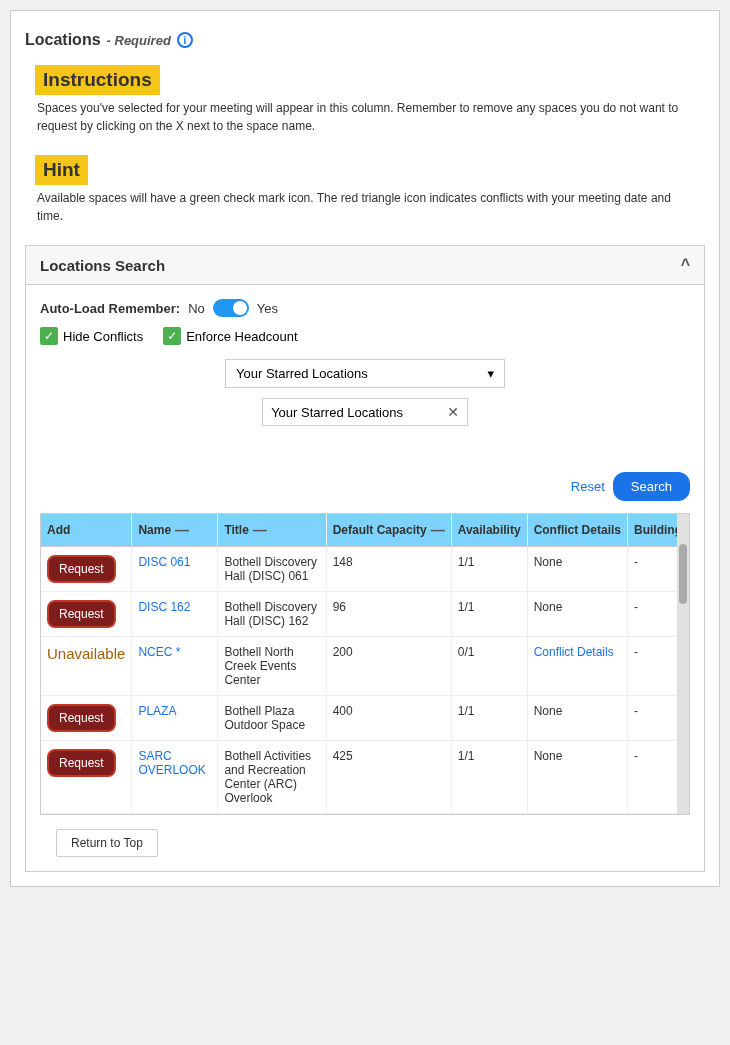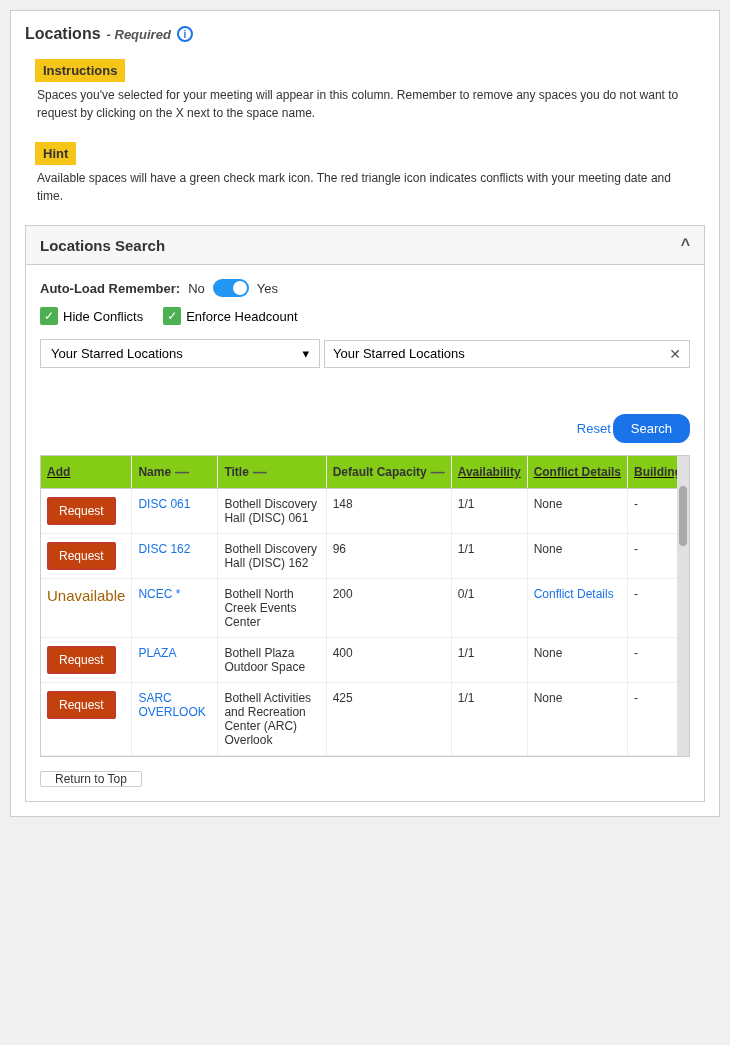--- a/index.html
+++ b/index.html
@@ -16,41 +16,42 @@
       padding: 14px;
     }
     .page-title {
       font-size: 16px;
       font-weight: bold;
       color: #333;
       margin-bottom: 10px;
       display: flex;
       align-items: center;
       gap: 6px;
+      margin-top: 6px;
     }
     .required-label {
       color: #555;
       font-weight: bold;
       font-style: italic;
       font-size: 13px;
     }
     .info-icon {
       width: 16px; height: 16px;
       border: 2px solid #1a73e8;
       border-radius: 50%;
       display: inline-flex; align-items: center; justify-content: center;
       color: #1a73e8; font-size: 10px; font-weight: bold; cursor: pointer;
     }
     .alert-box {
       padding: 6px 10px;
       margin-bottom: 8px;
     }
     .alert-label {
       font-weight: bold;
-      font-size: 13px;
+      font-size: 19px;
       padding: 4px 8px;
       margin-bottom: 4px;
       display: inline-block;
     }
     .alert-instructions .alert-label {
       background: #f5c518;
       color: #333;
     }
     .alert-hint .alert-label {
       background: #f5c518;
@@ -120,23 +121,24 @@
     }
     .checkbox-icon {
       width: 18px; height: 18px;
       background: #4CAF50;
       border-radius: 2px;
       display: flex; align-items: center; justify-content: center;
       color: white; font-size: 12px;
     }
     .dropdowns-row {
       display: flex;
-      gap: 4px;
+      gap: 10px;
       margin-bottom: 14px;
       align-items: center;
+      flex-direction: column;
     }
     .dropdown-select {
       border: 1px solid #ccc;
       padding: 6px 10px;
       font-size: 13px;
       background: #fff;
       cursor: pointer;
       display: flex;
       align-items: center;
       justify-content: space-between;
@@ -154,21 +156,21 @@
     .search-input-box input {
       border: none;
       outline: none;
       font-size: 13px;
       width: 100%;
     }
     .close-btn { cursor: pointer; color: #555; font-size: 14px; }
     .buttons-row {
       display: flex;
       justify-content: flex-end;
-      gap: 2px;
+      gap: 8px;
       margin-bottom: 12px;
       align-items: center;
       margin-top: 46px;
     }
     .reset-link {
       color: #1a73e8;
       font-size: 13px;
       cursor: pointer;
       text-decoration: none;
       background: none;
@@ -187,22 +189,21 @@
       border: 1px solid #ccc;
       overflow: hidden;
       position: relative;
     }
     table {
       width: 100%;
       border-collapse: collapse;
       font-size: 12px;
     }
     thead tr {
-      background: #84cc16;
-      text-decoration: underline;
+      background: #7dd3fc;
     }
     thead th {
       padding: 8px 6px;
       text-align: left;
       font-weight: bold;
       border-bottom: 1px solid #ccc;
       border-right: 1px solid #eee;
       color: #333;
       white-space: nowrap;
     }
@@ -219,27 +220,27 @@
     tbody tr {
       border-bottom: 1px solid #eee;
     }
     tbody td {
       padding: 8px 6px;
       vertical-align: top;
       border-right: 1px solid #eee;
       color: #333;
     }
     .request-btn {
-      background: #c2410c;
+      background: #7f1d1d;
       color: #fff;
       border: 2px solid #c0392b;
       padding: 5px 10px;
       font-size: 12px;
       cursor: pointer;
-      border-radius: 2px;
+      border-radius: 8px;
       display: inline-block;
     }
     .name-link { color: #1a73e8; text-decoration: none; cursor: pointer; }
     .conflict-link { color: #1a73e8; text-decoration: none; cursor: pointer; }
     .unavailable-text { color: #a16207; font-size: 15px; }
     .scrollbar-col {
       width: 12px;
       background: #e0e0e0;
       position: absolute;
       right: 0; top: 0; bottom: 0;
@@ -251,25 +252,26 @@
       border-radius: 4px;
       margin: 2px auto;
       margin-top: 30px;
     }
     .return-row {
       margin-top: 14px;
     }
     .return-btn {
       border: 1px solid #ccc;
       background: #fff;
-      padding: 0 14px;
+      padding: 6px 14px;
       font-size: 12px;
       cursor: pointer;
       color: #333;
       border-radius: 2px;
+      margin-left: 16px;
     }
   </style>
 </head>
 <body>
 
 <div class="page-wrapper">
 
   <div class="page-title">
     <span>Locations</span>
     <span class="required-label">- Required</span>

